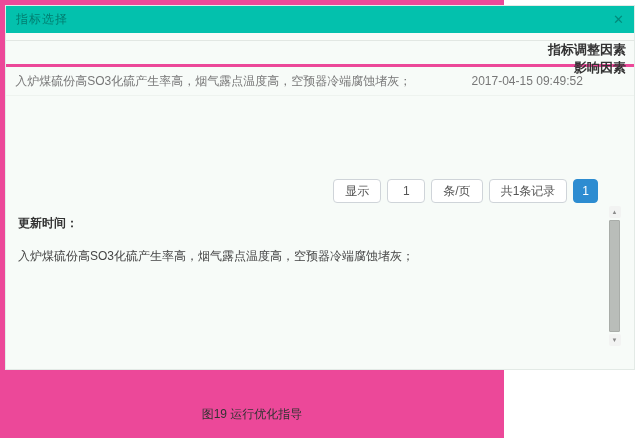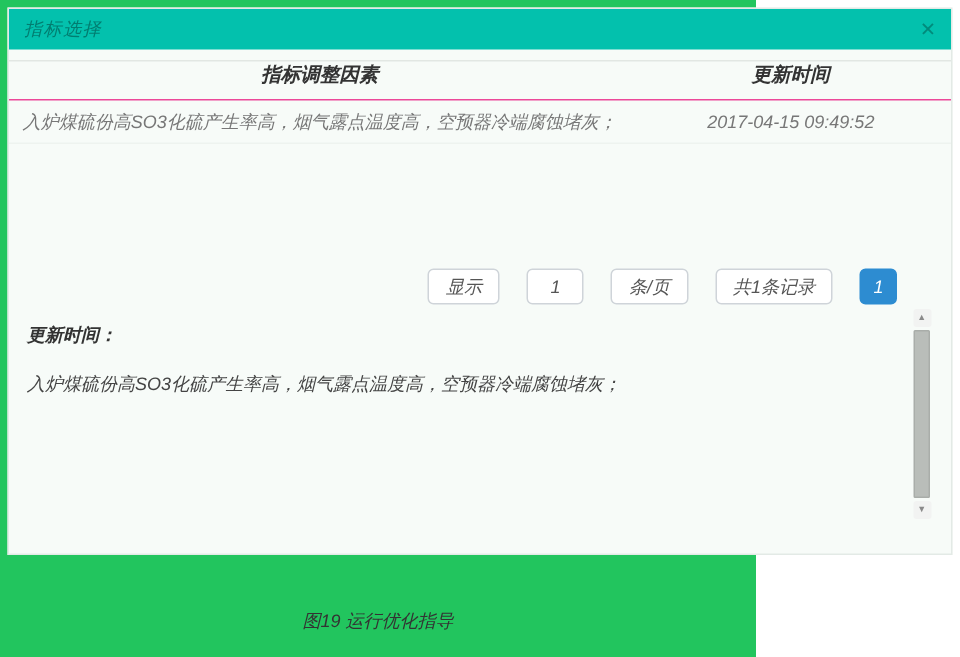--- a/index.html
+++ b/index.html
@@ -1,21 +1,21 @@
 <!DOCTYPE html>
 <html style="--titlebar: #03c1ad; --active-page: #2d8cd1;"><head>
 <meta charset="utf-8">
 <style>
   * { margin: 0; padding: 0; box-sizing: border-box; }
   html, body { background: #ffffff; }
   body {
     font-family: "Liberation Sans", "DejaVu Sans", sans-serif;
     width: 640px; height: 438px; position: relative; overflow: hidden;
   }
-  .stage { position: absolute; inset: 0; width: 504px; height: 438px; background: #22c55e; font-style: italic; }
+  .stage { position: absolute; inset: 0; width: 504px; height: 438px; background: #ec4899; }
 
   
   .dialog {
     position: absolute; left: 5px; top: 5px; width: 630px; height: 365px;
     background: #f7fbf8; border: 1px solid #e3eae6;
     display: flex; flex-direction: column;
   }
   .titlebar {
     height: 27px; flex: 0 0 27px;
     background: var(--titlebar, #03c1ad);
@@ -25,36 +25,36 @@
   .titlebar .title {
     font-size: 12px; color: rgba(0, 70, 62, 0.55); letter-spacing: 1px;
   }
   .titlebar .close {
     font-size: 13px; color: rgba(0, 70, 62, 0.45); cursor: pointer; line-height: 1;
   }
 
   
   .grid { margin-top: 7px; }
   .grid-header {
-    display: flex; align-items: flex-start; height: 27px;
-    border-top: 1px solid #e2e7e3; border-bottom: 1px solid #ec4899;
-    font-size: 13px; font-weight: bold; color: #333;
+    display: flex; align-items: flex-end; height: 27px;
+    border-top: 1px solid #e2e7e3; border-bottom: 3px solid #ec4899;
+    font-size: 13px; font-weight: bold; color: #333; flex-direction: column;
   }
   .grid-row {
     display: flex; align-items: center; height: 29px;
     font-size: 12px; color: #777;
     border-bottom: 1px solid #eef3ef;
   }
   .col-factor { flex: 0 0 66%; text-align: center; padding: 0 8px; }
   .col-time   { flex: 0 0 34%; text-align: center; padding: 0 8px; }
 
   
   .pagination {
     position: absolute; top: 173px; right: 36px;
-    display: flex; align-items: flex-end; gap: 18px;
+    display: flex; align-items: flex-end; gap: 6px;
   }
   .pg-item {
     display: inline-flex; align-items: center; justify-content: center;
     min-width: 26px; height: 24px; padding: 0 11px;
     background: #fff; border: 1px solid #cfd4d9; border-radius: 4px;
     font-size: 12px; color: #555;
   }
   .pg-input { min-width: 38px; }
   .pg-muted { color: #a8adb3; }
   .pg-active {
@@ -98,21 +98,21 @@
   <div class="dialog">
 
     <div class="titlebar">
       <span class="title">指标选择</span>
       <span class="close">✕</span>
     </div>
 
     <div class="grid">
       <div class="grid-header">
         <div class="col-factor">指标调整因素</div>
-        <div class="col-time">更新时间</div>
+        <div class="col-time">影响因素</div>
       </div>
       <div class="grid-row">
         <div class="col-factor">入炉煤硫份高SO3化硫产生率高，烟气露点温度高，空预器冷端腐蚀堵灰；</div>
         <div class="col-time">2017-04-15 09:49:52</div>
       </div>
     </div>
 
     <div class="pagination">
       <span class="pg-item">显示</span>
       <span class="pg-item pg-input">1</span>

